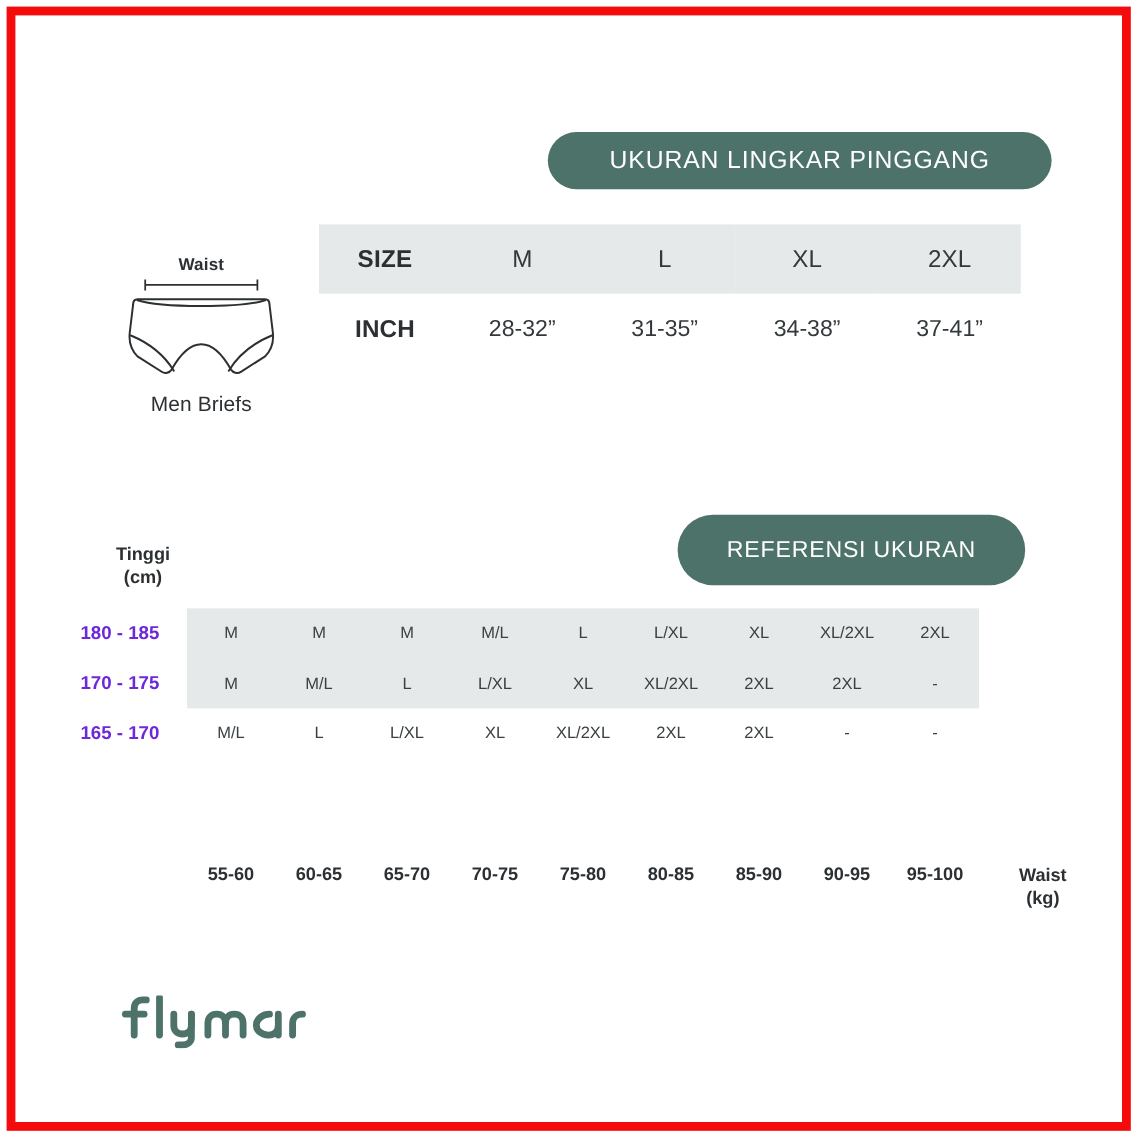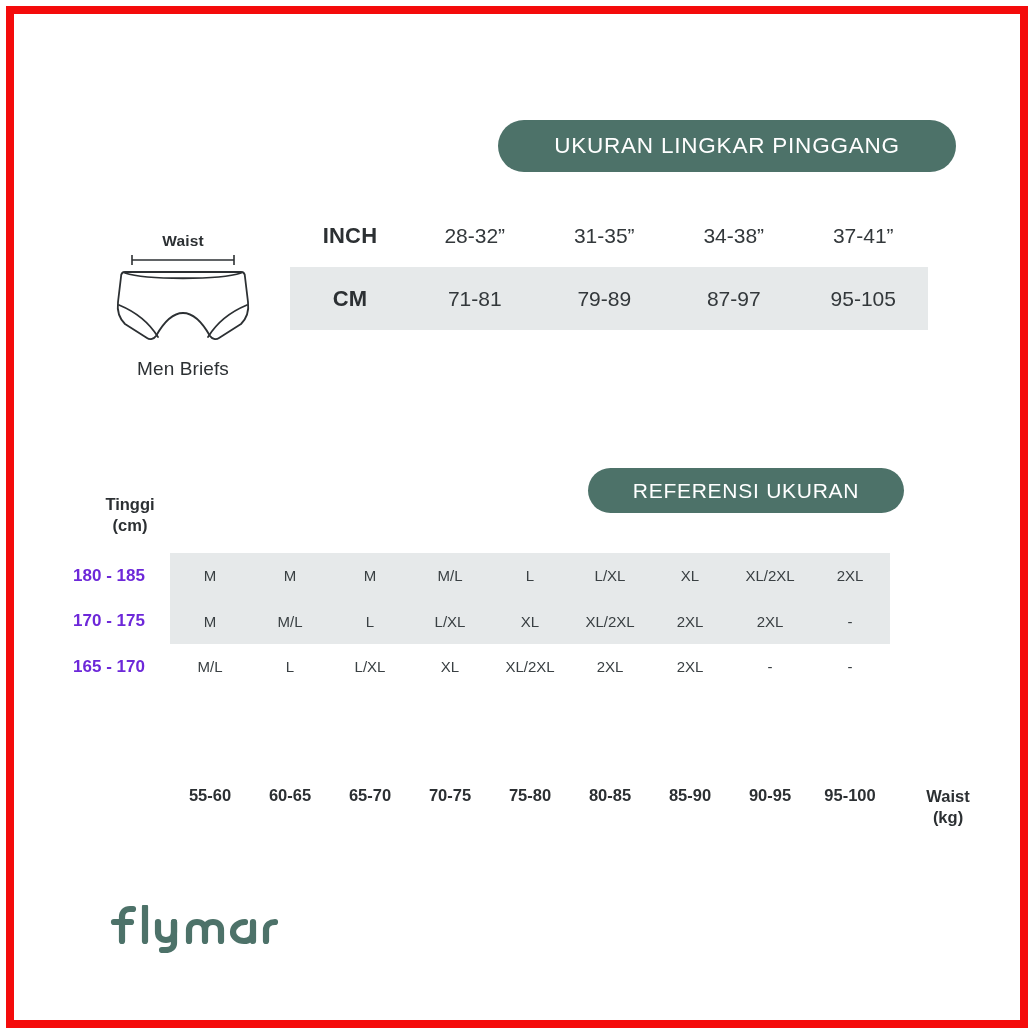--- a/index.html
+++ b/index.html
@@ -47,24 +47,24 @@
     white-space: nowrap;
   }
   #badge-waist {
     left: 498px;
     top: 120px;
     width: 458px;
     height: 52px;
     font-size: 22.5px;
   }
   #badge-ref {
-    left: 588px;
+    left: 616px;
     top: 468px;
     width: 316px;
-    height: 45px;
+    height: 64px;
     font-size: 21px;
   }
 
   
   #brief-block {
     position: absolute;
     left: 88px;
     top: 232px;
     width: 190px;
     text-align: center;
@@ -247,33 +247,33 @@
 
   <table id="waist-table">
     <colgroup>
       <col class="c0">
         <col class="cx">
         <col class="cx">
         <col class="cx">
         <col class="cx">
     </colgroup>
     <tbody>
+        <tr class="shaded head">
+          <td class="rowhead">SIZE</td>
+          <td class="cell">M</td>
+          <td class="cell">L</td>
+          <td class="cell">XL</td>
+          <td class="cell">2XL</td>
+        </tr>
         <tr>
           <td class="rowhead">INCH</td>
           <td class="cell">28-32”</td>
           <td class="cell">31-35”</td>
           <td class="cell">34-38”</td>
           <td class="cell">37-41”</td>
-        </tr>
-        <tr class="shaded">
-          <td class="rowhead">CM</td>
-          <td class="cell">71-81</td>
-          <td class="cell">79-89</td>
-          <td class="cell">87-97</td>
-          <td class="cell">95-105</td>
         </tr>
       </tbody>
   </table>
 
   <div class="badge" id="badge-ref">REFERENSI UKURAN</div>
 
   <div id="ref-wrap">
     <div id="ref-axis-y">
       <div>Tinggi</div>
       <div>(cm)</div>

